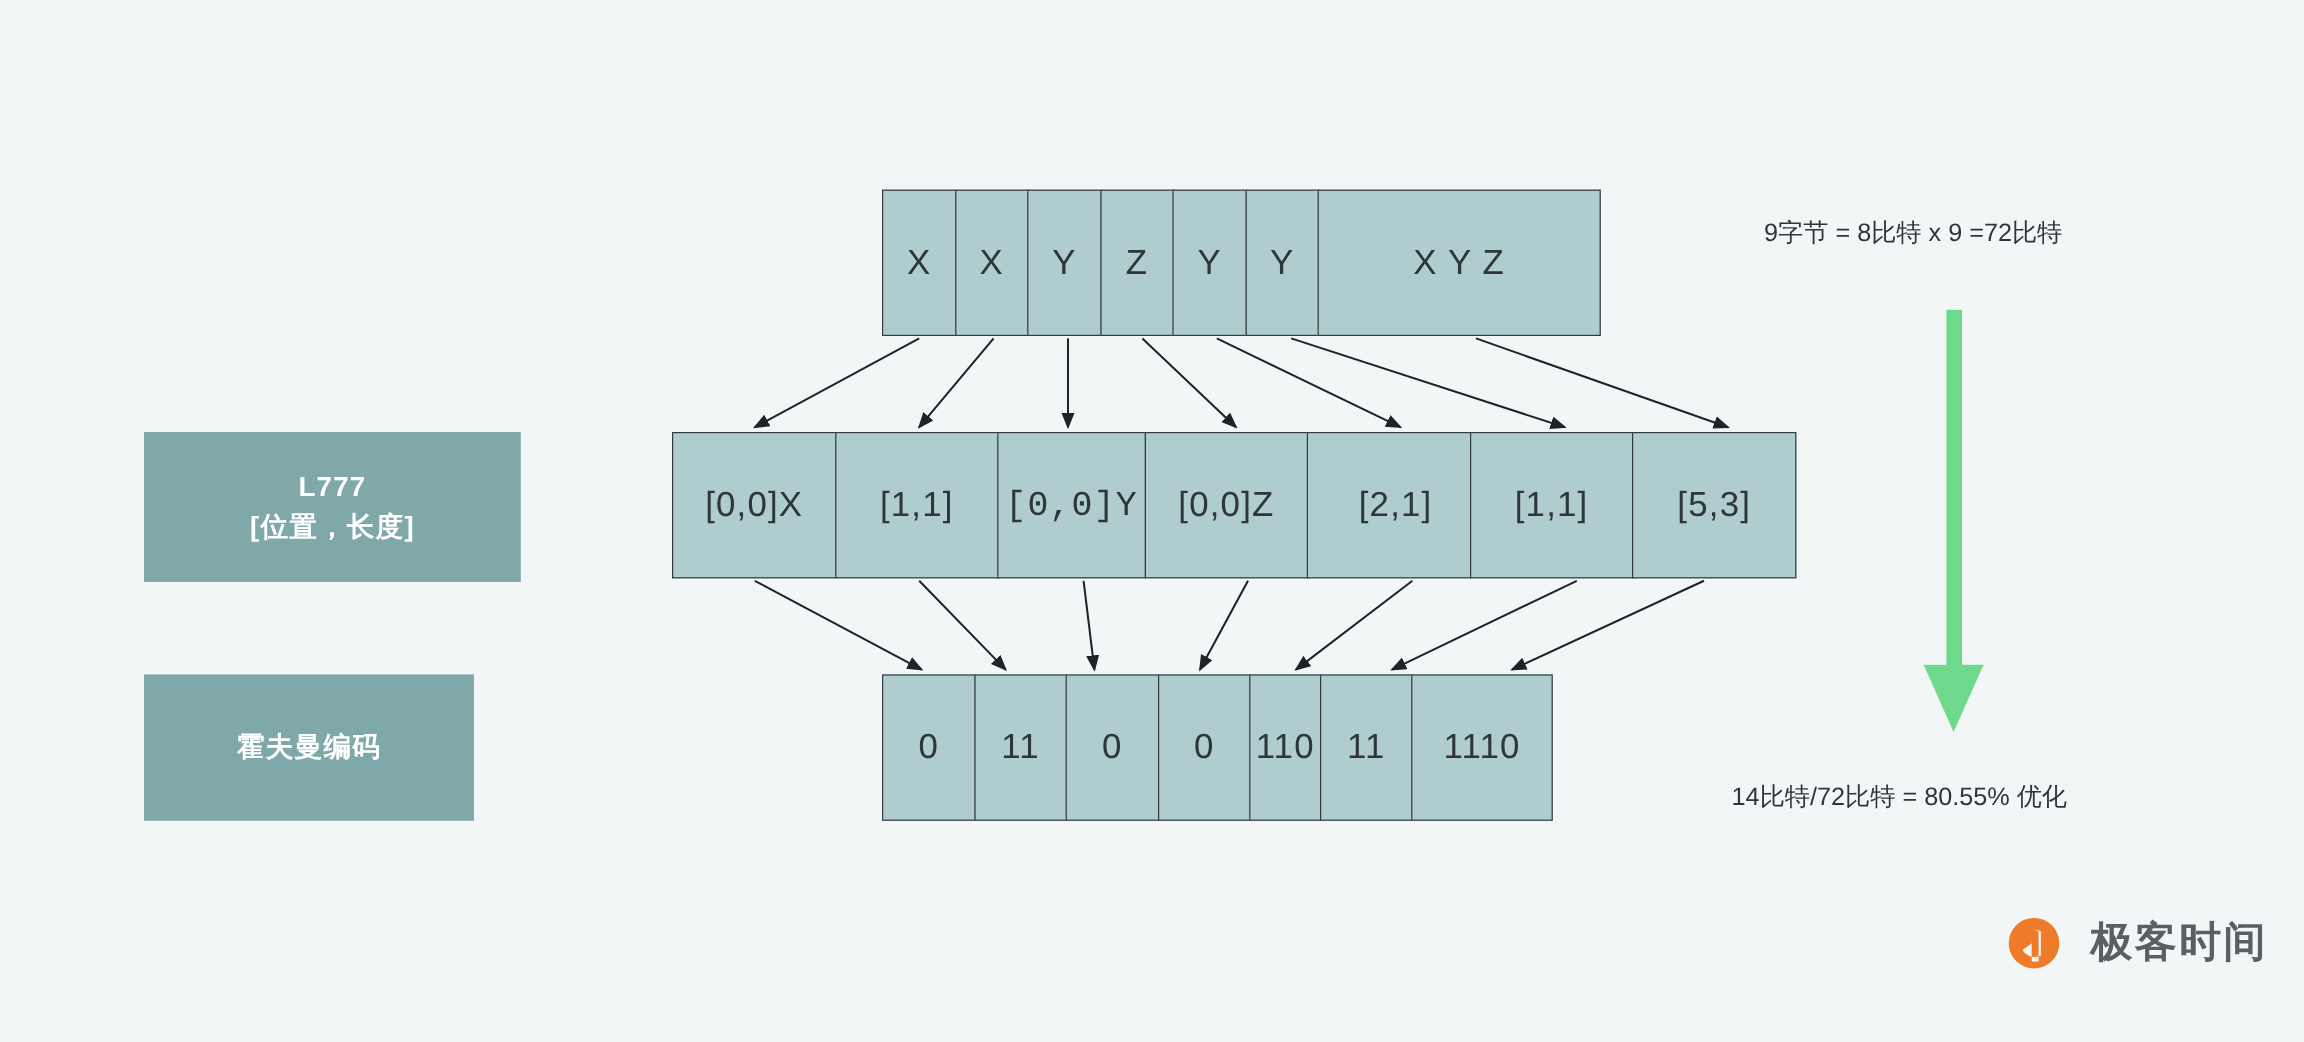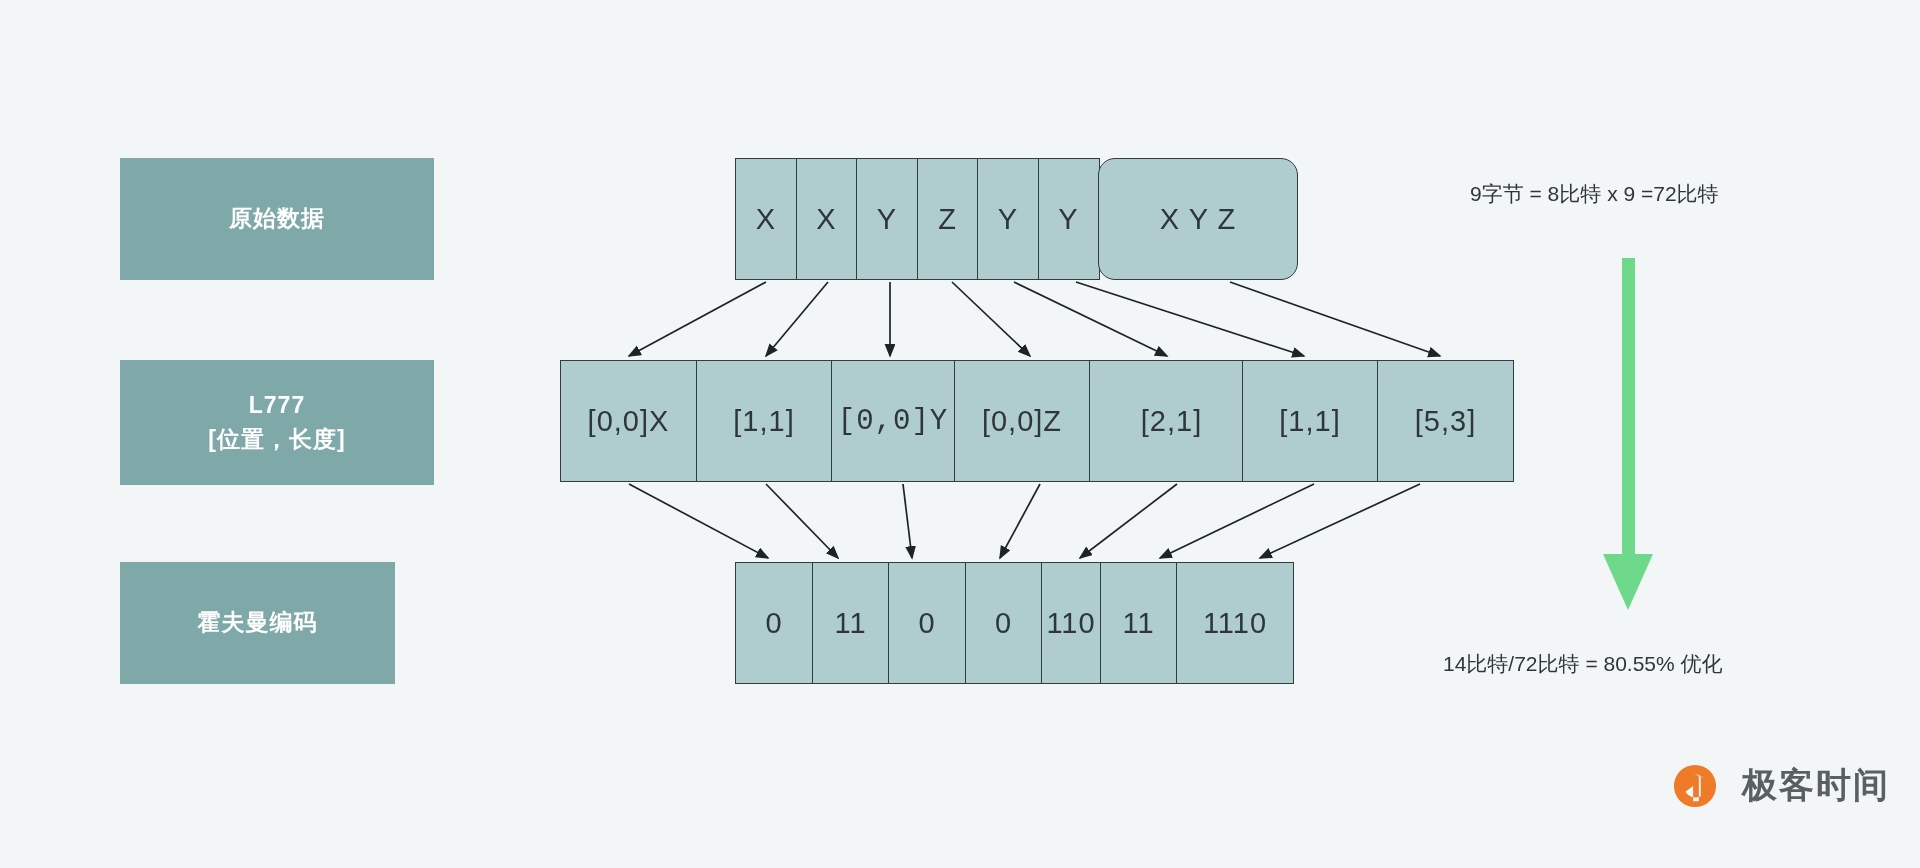--- a/index.html
+++ b/index.html
@@ -112,48 +112,45 @@
     font-weight: bold;
     color: #5a5f63;
     letter-spacing: 2px;
   }
 </style>
 </head>
 <body style="background: rgb(242, 246, 247);">
 
 <div id="stage">
 
-  <div class="stage-label" id="label-original">
-    <span>原始数据</span>
-  </div>
 
   <div class="stage-label" id="label-lz77">
     <span>L777</span>
     <span class="sub">[位置，长度]</span>
   </div>
 
   <div class="stage-label" id="label-huffman">
     <span>霍夫曼编码</span>
   </div>
 
   <div class="row" id="row-original">
       <div class="cell" style="width: 62px;">X</div>
       <div class="cell" style="width: 62px;">X</div>
       <div class="cell" style="width: 62px;">Y</div>
       <div class="cell" style="width: 62px;">Z</div>
       <div class="cell" style="width: 62px;">Y</div>
       <div class="cell" style="width: 62px;">Y</div>
-      <div class="cell" style="width: 200px; border-radius: 17px;">X Y Z</div>
+      <div class="cell" style="width: 236px;">X Y Z</div>
     </div>
   <div class="row" id="row-lz77">
       <div class="cell" style="width: 137px; text-align: center;">[0,0]X</div>
       <div class="cell" style="width: 137px;">[1,1]</div>
       <div class="cell" style="width: 124px; font-family: Liberation Mono, monospace;">[0,0]Y</div>
       <div class="cell" style="width: 137px;">[0,0]Z</div>
-      <div class="cell" style="width: 154px; padding-left: 11px;">[2,1]</div>
+      <div class="cell" style="width: 137px; padding-left: 11px;">[2,1]</div>
       <div class="cell" style="width: 137px;">[1,1]</div>
       <div class="cell" style="width: 137px;">[5,3]</div>
     </div>
   <div class="row" id="row-huffman">
       <div class="cell" style="width: 78px;">0</div>
       <div class="cell" style="width: 78px;">11</div>
       <div class="cell" style="width: 78px;">0</div>
       <div class="cell" style="width: 78px;">0</div>
       <div class="cell" style="width: 60px;">110</div>
       <div class="cell" style="width: 78px;">11</div>

